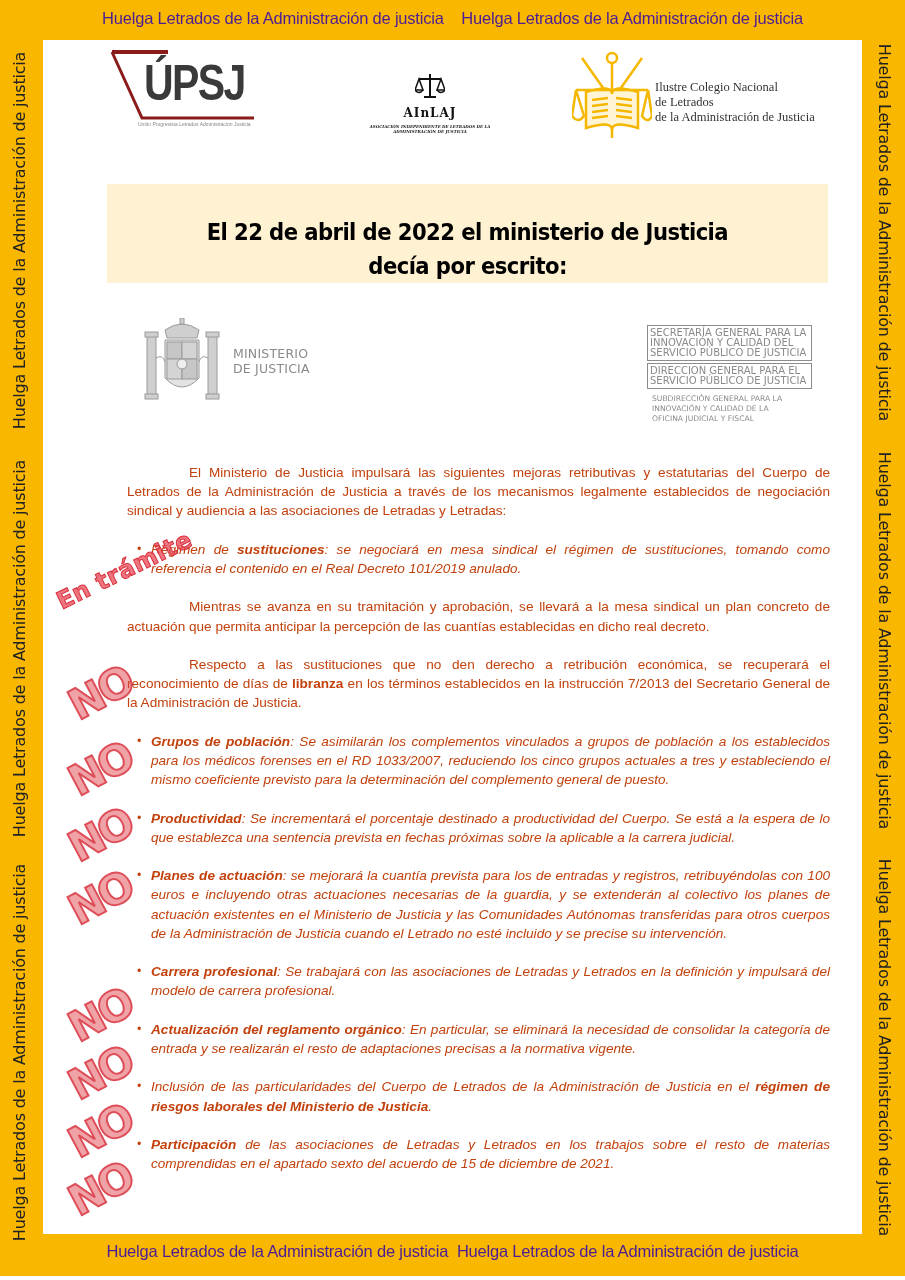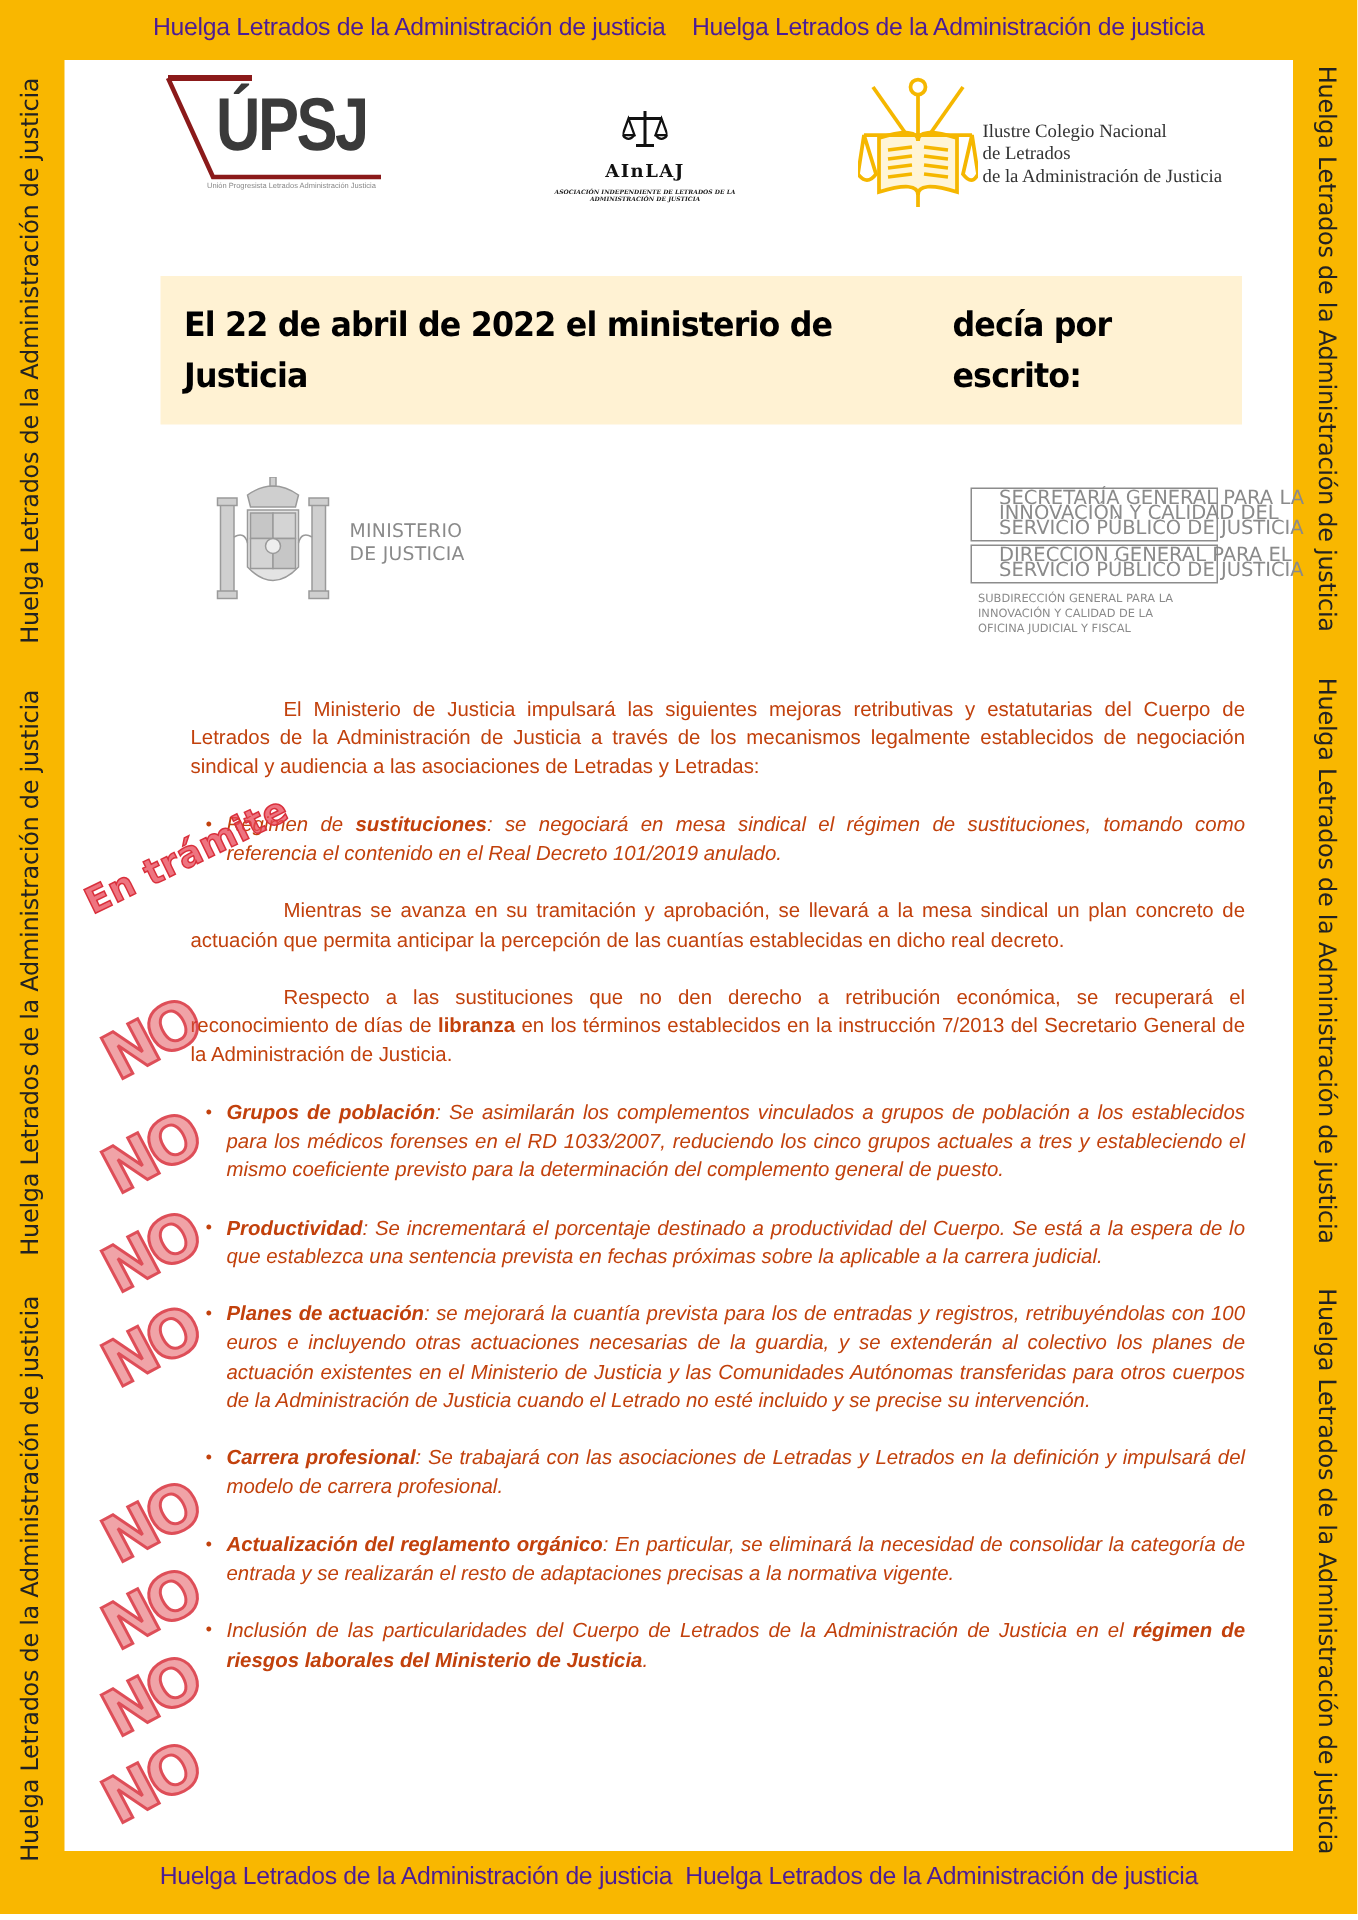--- a/index.html
+++ b/index.html
@@ -65,38 +65,38 @@
     .logo-colegio { position: absolute; left: 572px; top: 50px; width: 260px; height: 100px; }
     .logo-colegio .emblem { position: absolute; left: 0; top: 0; }
     .logo-colegio .txt {
       position: absolute; left: 83px; top: 30px; font-family: "Liberation Serif", serif;
       font-size: 12.5px; color: #333; line-height: 15px; white-space: nowrap;
     }
 
     
     .banner {
       position: absolute; left: 107px; top: 184px; width: 721px; height: 99px;
-      background: #FFF2D3; display: flex; flex-direction: row; align-items: center; justify-content: flex-start;
+      background: #FFF2D3; display: flex; flex-direction: column; align-items: center; justify-content: flex-end;
     }
     .banner .line {
       font-family: "DejaVu Sans", sans-serif; font-weight: bold; font-size: 22.5px; color: #000;
       line-height: 34px; letter-spacing: -0.6px; transform: scaleX(0.94);
     }
 
     
     .ministerio { position: absolute; left: 143px; top: 318px; width: 200px; height: 85px; }
     .ministerio .crest { position: absolute; left: 0; top: 0; }
     .ministerio .name {
       position: absolute; left: 90px; top: 28px; font-family: "DejaVu Sans", sans-serif;
       font-size: 12.5px; color: #8a8a8a; line-height: 15px; letter-spacing: 0.2px;
     }
     .secretaria { position: absolute; left: 647px; top: 325px; width: 165px; }
     .secretaria .box {
-      border: 1.5px solid #8c8c8c; padding: 2px 18px; font-family: "DejaVu Sans", sans-serif;
-      font-size: 13px; line-height: 10px; color: #8a8a8a; margin-bottom: 2px; white-space: nowrap;
+      border: 1.5px solid #8c8c8c; padding: 2px 2px; font-family: "DejaVu Sans", sans-serif;
+      font-size: 10px; line-height: 10px; color: #8a8a8a; margin-bottom: 2px; white-space: nowrap;
     }
     .secretaria .plain {
       padding: 3px 5px; font-family: "DejaVu Sans", sans-serif;
       font-size: 7.6px; line-height: 10px; color: #8a8a8a; white-space: nowrap;
     }
 
     
     .body-text {
       position: absolute; left: 127px; top: 463px; width: 703px;
       font-family: "Liberation Sans", sans-serif; font-size: 13.6px; color: #c2410c;
@@ -284,20 +284,21 @@
     <li><b>Productividad</b><span>: Se incrementará el porcentaje destinado a productividad del Cuerpo. Se está a la espera de lo que establezca una sentencia prevista en fechas próximas sobre la aplicable a la carrera judicial.</span></li>
     <div class="gap"></div>
     <li><b>Planes de actuación</b><span>: se mejorará la cuantía prevista para los de entradas y registros, retribuyéndolas con 100 euros e incluyendo otras actuaciones necesarias de la guardia, y se extenderán al colectivo los planes de actuación existentes en el Ministerio de Justicia y las Comunidades Autónomas transferidas para otros cuerpos de la Administración de Justicia cuando el Letrado no esté incluido y se precise su intervención.</span></li>
     <div class="gap"></div>
     <li><b>Carrera profesional</b><span>: Se trabajará con las asociaciones de Letradas y Letrados en la definición y impulsará del modelo de carrera profesional.</span></li>
     <div class="gap"></div>
     <li><b>Actualización del reglamento orgánico</b><span>: En particular, se eliminará la necesidad de consolidar la categoría de entrada y se realizarán el resto de adaptaciones precisas a la normativa vigente.</span></li>
     <div class="gap"></div>
     <li><span>Inclusión de las particularidades del Cuerpo de Letrados de la Administración de Justicia en el </span><b>régimen de riesgos laborales del Ministerio de Justicia</b><span>.</span></li>
     <div class="gap"></div>
+    <li><b>Participación</b><span> de las asociaciones de Letradas y Letrados en los trabajos sobre el resto de materias comprendidas en el apartado sexto del acuerdo de 15 de diciembre de 2021.</span></li>
   </ul>
 </div>
 
 <div class="stamp-tramite">En trámite</div>
 
 <div class="stamp-no" style="left:62px; top:690px;"><span class="fill">NO</span></div>
 <div class="stamp-no" style="left:62px; top:766px;"><span class="fill">NO</span></div>
 <div class="stamp-no" style="left:62px; top:832px;"><span class="fill">NO</span></div>
 <div class="stamp-no" style="left:62px; top:895px;"><span class="fill">NO</span></div>
 <div class="stamp-no" style="left:62px; top:1012px;"><span class="fill">NO</span></div>

